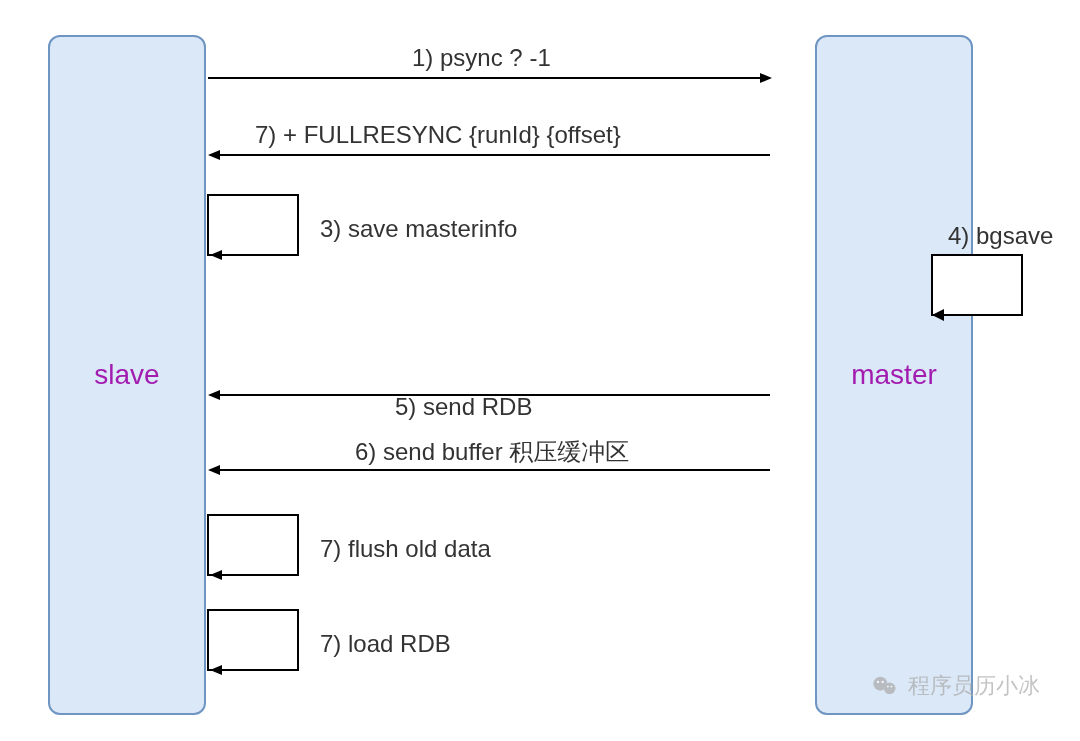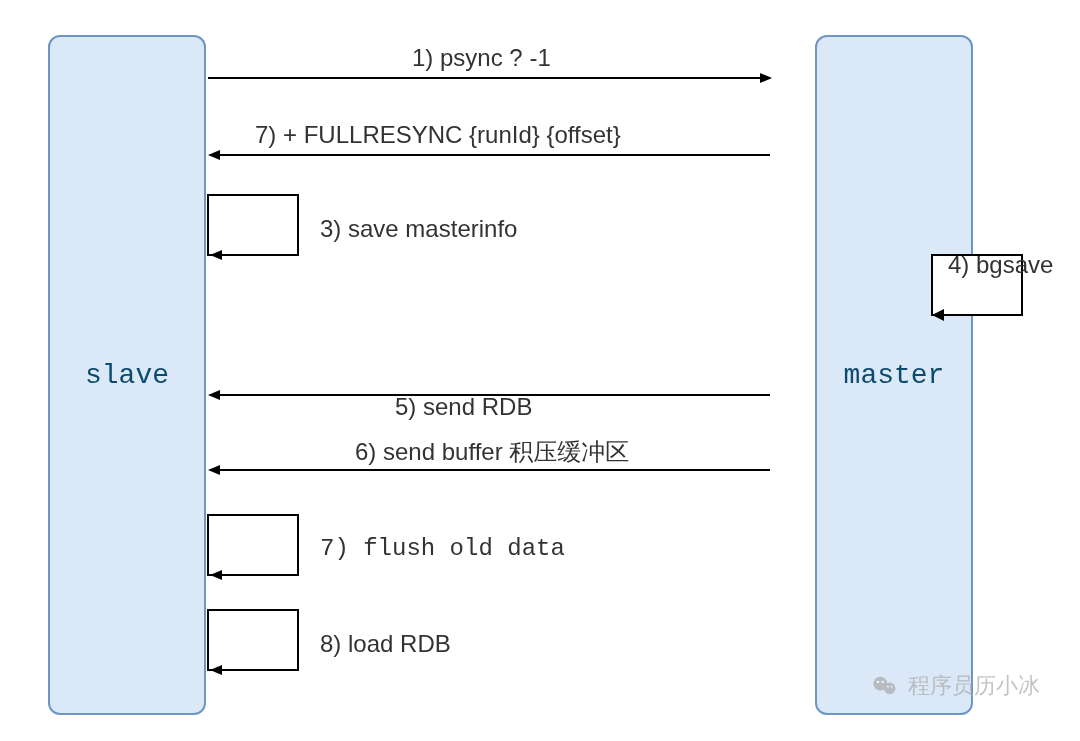--- a/index.html
+++ b/index.html
@@ -15,22 +15,21 @@
     }
     .lifeline {
       position: absolute;
       background: #dbe8f7;
       border: 2px solid #6f95c2;
       border-radius: 12px;
       display: flex;
       align-items: center;
       justify-content: center;
       font-size: 28px;
-      color: #0c4a6e;
-      font-family: Liberation Mono, monospace;
+      color: #a21caf;
     }
     .label {
       position: absolute;
       font-size: 24px;
       color: #333;
       white-space: nowrap;
     }
     .watermark {
       position: absolute;
       right: 40px;
@@ -86,25 +85,25 @@
   <rect x="208" y="515" width="90" height="60" fill="#fff" stroke="#000" stroke-width="2"></rect>
   <line x1="298" y1="575" x2="212" y2="575" stroke="#000" stroke-width="2" marker-end="url(#arrow)"></line>
 
   <rect x="208" y="610" width="90" height="60" fill="#fff" stroke="#000" stroke-width="2"></rect>
   <line x1="298" y1="670" x2="212" y2="670" stroke="#000" stroke-width="2" marker-end="url(#arrow)"></line>
 </svg>
 
 <div class="label" style="left:402px; top:44px;margin-left:10px;">1)  psync ? -1</div>
 <div class="label" style="left:255px; top:121px;">7)  + FULLRESYNC {runId} {offset}</div>
 <div class="label" style="left:320px; top:215px;">3)  save masterinfo</div>
-<div class="label" style="left:948px; top:222px;margin-top:29px;">4)  bgsave</div>
+<div class="label" style="left:948px; top:222px;">4)  bgsave</div>
 <div class="label" style="left:395px; top:361px;margin-top:32px;">5)  send RDB</div>
 <div class="label" style="left:355px; top:436px;">6)  send buffer 积压缓冲区</div>
-<div class="label" style="left:320px; top:535px;font-family:Liberation Mono, monospace;">7)  flush old data</div>
-<div class="label" style="left:320px; top:630px;">8)  load RDB</div>
+<div class="label" style="left:320px; top:535px;">7)  flush old data</div>
+<div class="label" style="left:320px; top:630px;">7)  load RDB</div>
 
 <div class="watermark">
   <span class="wx-icon">
     <svg viewBox="0 0 24 24" width="28" height="28" fill="#aaa">
       <circle cx="8" cy="10" r="6"></circle>
       <circle cx="16" cy="14" r="5"></circle>
       <circle cx="6" cy="8.5" r="1" fill="#fff"></circle>
       <circle cx="10" cy="8.5" r="1" fill="#fff"></circle>
       <circle cx="14.5" cy="12.5" r="0.8" fill="#fff"></circle>
       <circle cx="17.5" cy="12.5" r="0.8" fill="#fff"></circle>

